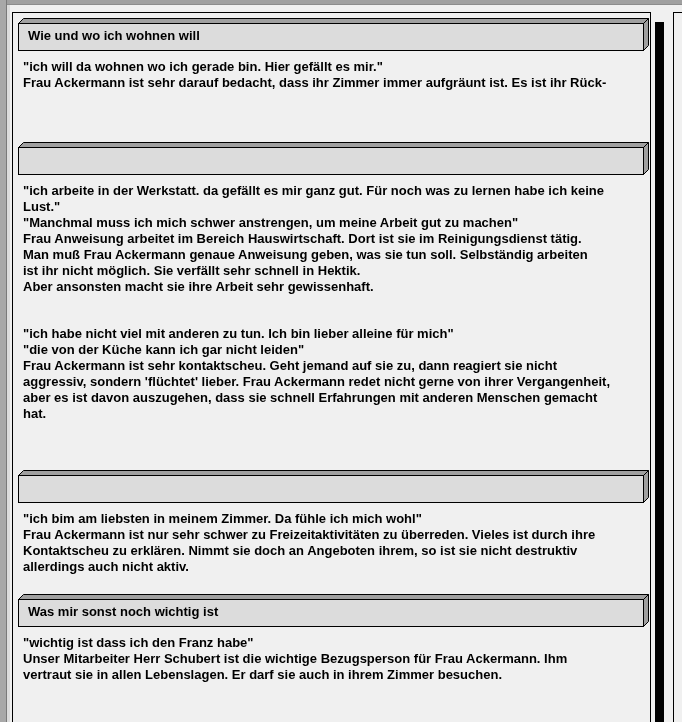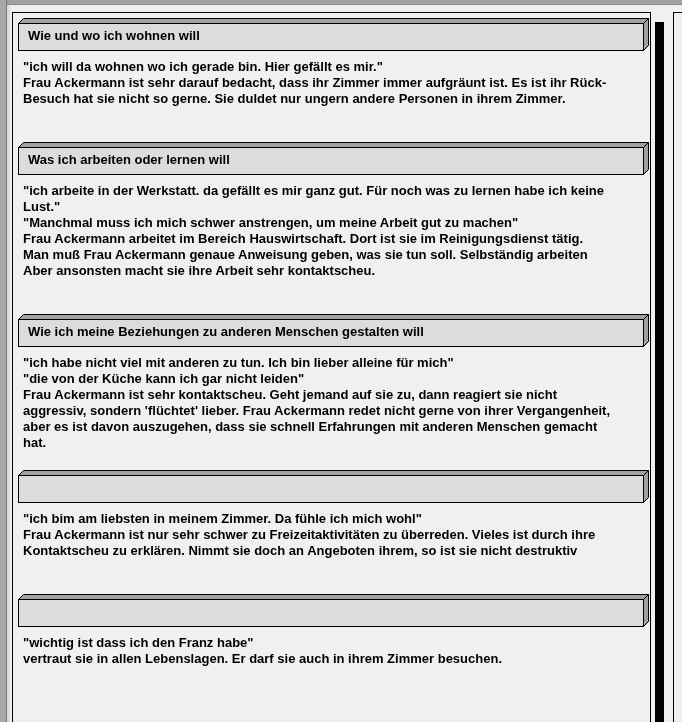--- a/index.html
+++ b/index.html
@@ -48,50 +48,41 @@
   <svg width="631" height="33" viewBox="0 0 631 33" xmlns="http://www.w3.org/2000/svg">
     <polygon points="0.5,5.5 5.5,0.5 630.5,0.5 625.5,5.5" fill="#a0a0a0" stroke="#000" stroke-width="1"></polygon>
     <polygon points="625.5,5.5 630.5,0.5 630.5,27.5 625.5,32.5" fill="#a0a0a0" stroke="#000" stroke-width="1"></polygon>
     <rect x="0.5" y="5.5" width="625" height="27" fill="#dcdcdc" stroke="#000" stroke-width="1"></rect>
   </svg>
 <span class="hdr-title">Wie und wo ich wohnen will</span>
       </div>
       <div class="body-text">
         <div>"ich will da wohnen wo ich gerade bin. Hier gefällt es mir."</div>
         <div>Frau Ackermann ist sehr darauf bedacht, dass ihr Zimmer immer aufgräunt ist. Es ist ihr Rück-</div>
-        <div>Besuch hat sie nicht so gerne. Sie duldet nur ungern andere Personen in ihrem Zimmer.</div>
       </div>
     </div>
     <div class="section" style="top: 142px;">
       <div class="hdr">
   <svg width="631" height="33" viewBox="0 0 631 33" xmlns="http://www.w3.org/2000/svg">
     <polygon points="0.5,5.5 5.5,0.5 630.5,0.5 625.5,5.5" fill="#a0a0a0" stroke="#000" stroke-width="1"></polygon>
     <polygon points="625.5,5.5 630.5,0.5 630.5,27.5 625.5,32.5" fill="#a0a0a0" stroke="#000" stroke-width="1"></polygon>
     <rect x="0.5" y="5.5" width="625" height="27" fill="#dcdcdc" stroke="#000" stroke-width="1"></rect>
   </svg>
-<span class="hdr-title">Was ich arbeiten oder lernen will</span>
       </div>
       <div class="body-text">
         <div>"ich arbeite in der Werkstatt. da gefällt es mir ganz gut. Für noch was zu lernen habe ich keine</div>
         <div>Lust."</div>
         <div>"Manchmal muss ich mich schwer anstrengen, um meine Arbeit gut zu machen"</div>
-        <div>Frau Ackermann arbeitet im Bereich Hauswirtschaft. Dort ist sie im Reinigungsdienst tätig.</div>
+        <div>Frau Anweisung arbeitet im Bereich Hauswirtschaft. Dort ist sie im Reinigungsdienst tätig.</div>
         <div>Man muß Frau Ackermann genaue Anweisung geben, was sie tun soll. Selbständig arbeiten</div>
-        <div>Aber ansonsten macht sie ihre Arbeit sehr kontaktscheu.</div>
+        <div>ist ihr nicht möglich. Sie verfällt sehr schnell in Hektik.</div>
+        <div>Aber ansonsten macht sie ihre Arbeit sehr gewissenhaft.</div>
       </div>
     </div>
     <div class="section" style="top: 314px;">
-      <div class="hdr">
-  <svg width="631" height="33" viewBox="0 0 631 33" xmlns="http://www.w3.org/2000/svg">
-    <polygon points="0.5,5.5 5.5,0.5 630.5,0.5 625.5,5.5" fill="#a0a0a0" stroke="#000" stroke-width="1"></polygon>
-    <polygon points="625.5,5.5 630.5,0.5 630.5,27.5 625.5,32.5" fill="#a0a0a0" stroke="#000" stroke-width="1"></polygon>
-    <rect x="0.5" y="5.5" width="625" height="27" fill="#dcdcdc" stroke="#000" stroke-width="1"></rect>
-  </svg>
-<span class="hdr-title">Wie ich meine Beziehungen zu anderen Menschen gestalten will</span>
-      </div>
       <div class="body-text">
         <div>"ich habe nicht viel mit anderen zu tun. Ich bin lieber alleine für mich"</div>
         <div>"die von der Küche kann ich gar nicht leiden"</div>
         <div>Frau Ackermann ist sehr kontaktscheu. Geht jemand auf sie zu, dann reagiert sie nicht</div>
         <div>aggressiv, sondern 'flüchtet' lieber. Frau Ackermann redet nicht gerne von ihrer Vergangenheit,</div>
         <div>aber es ist davon auszugehen, dass sie schnell Erfahrungen mit anderen Menschen gemacht</div>
         <div>hat.</div>
       </div>
     </div>
     <div class="section" style="top: 470px;">
@@ -99,28 +90,31 @@
   <svg width="631" height="33" viewBox="0 0 631 33" xmlns="http://www.w3.org/2000/svg">
     <polygon points="0.5,5.5 5.5,0.5 630.5,0.5 625.5,5.5" fill="#a0a0a0" stroke="#000" stroke-width="1"></polygon>
     <polygon points="625.5,5.5 630.5,0.5 630.5,27.5 625.5,32.5" fill="#a0a0a0" stroke="#000" stroke-width="1"></polygon>
     <rect x="0.5" y="5.5" width="625" height="27" fill="#dcdcdc" stroke="#000" stroke-width="1"></rect>
   </svg>
       </div>
       <div class="body-text">
         <div>"ich bim am liebsten in meinem Zimmer. Da fühle ich mich wohl"</div>
         <div>Frau Ackermann ist nur sehr schwer zu Freizeitaktivitäten zu überreden. Vieles ist durch ihre</div>
         <div>Kontaktscheu zu erklären. Nimmt sie doch an Angeboten ihrem, so ist sie nicht destruktiv</div>
+        <div>allerdings auch nicht aktiv.</div>
       </div>
     </div>
     <div class="section" style="top: 594px;">
       <div class="hdr">
   <svg width="631" height="33" viewBox="0 0 631 33" xmlns="http://www.w3.org/2000/svg">
     <polygon points="0.5,5.5 5.5,0.5 630.5,0.5 625.5,5.5" fill="#a0a0a0" stroke="#000" stroke-width="1"></polygon>
     <polygon points="625.5,5.5 630.5,0.5 630.5,27.5 625.5,32.5" fill="#a0a0a0" stroke="#000" stroke-width="1"></polygon>
     <rect x="0.5" y="5.5" width="625" height="27" fill="#dcdcdc" stroke="#000" stroke-width="1"></rect>
   </svg>
+<span class="hdr-title">Was mir sonst noch wichtig ist</span>
       </div>
       <div class="body-text">
         <div>"wichtig ist dass ich den Franz habe"</div>
+        <div>Unser Mitarbeiter Herr Schubert ist die wichtige Bezugsperson für Frau Ackermann. Ihm</div>
         <div>vertraut sie in allen Lebenslagen. Er darf sie auch in ihrem Zimmer besuchen.</div>
       </div>
     </div>
   </div>
 
 </body></html>

